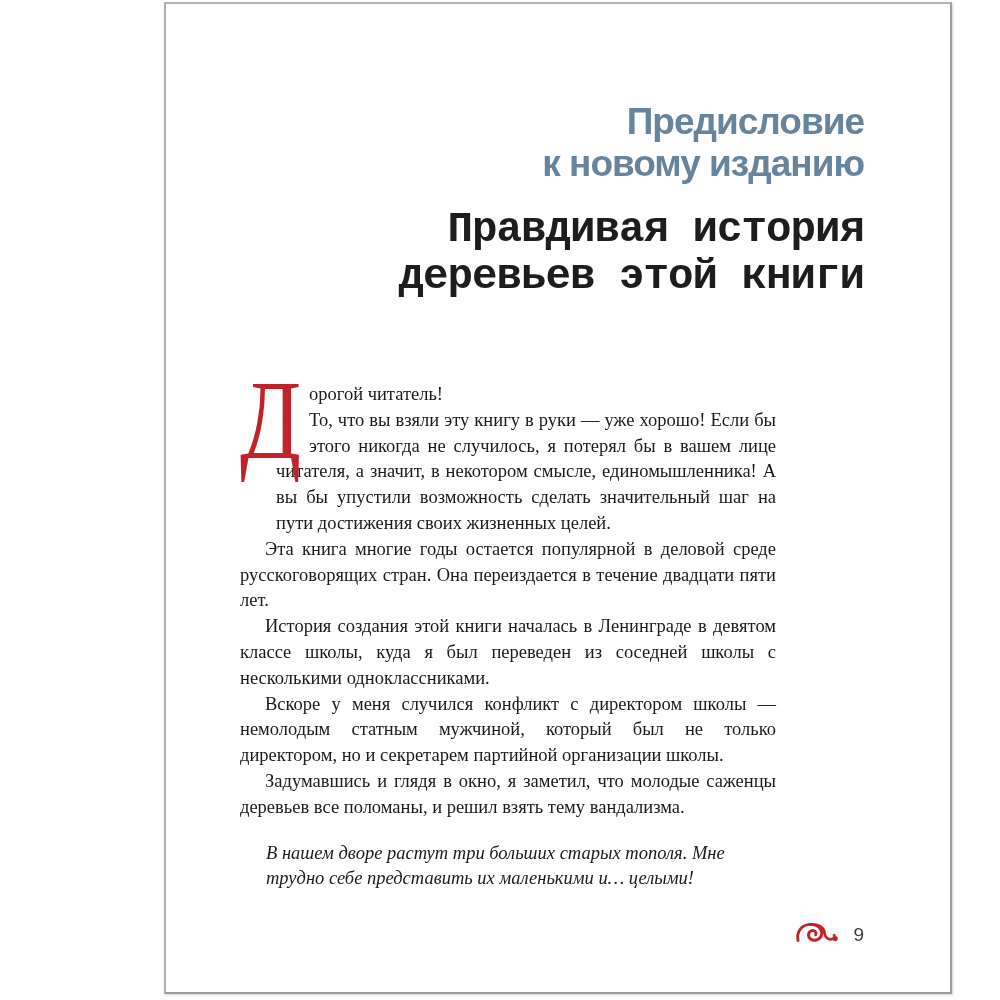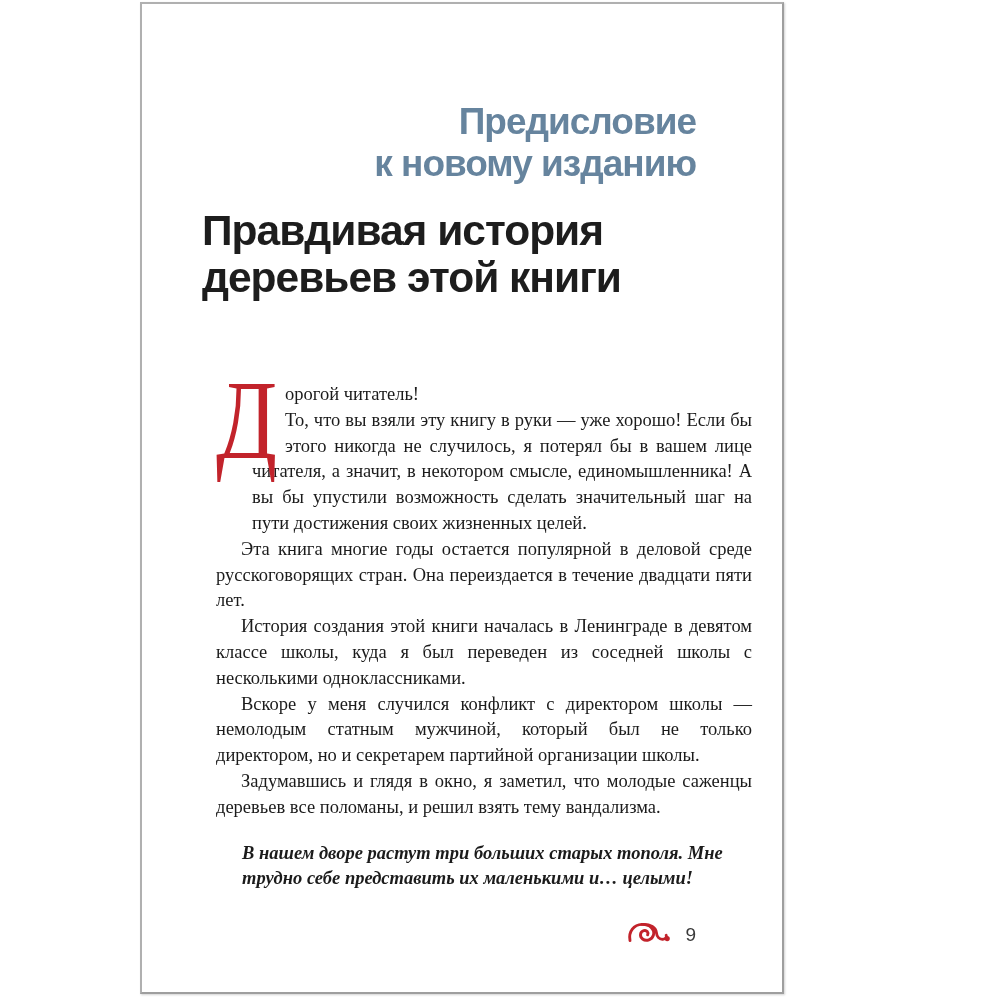--- a/index.html
+++ b/index.html
@@ -12,23 +12,23 @@
     overflow: hidden;
   }
   .stage {
     position: relative;
     width: 1000px;
     height: 1000px;
     background: #ffffff;
   }
   .page {
     position: absolute;
-    left: 140px;
+    left: 164px;
     top: 2px;
-    width: 644px;
+    width: 788px;
     height: 992px;
     background: #ffffff;
     border: 2px solid #b0b0b0;
     border-right-color: #9e9e9e;
     border-bottom-color: #9e9e9e;
     box-sizing: border-box;
     box-shadow: 1px 1px 2px rgba(0,0,0,0.18);
   }
   .kicker {
     position: absolute;
@@ -41,22 +41,22 @@
     font-size: 37px;
     line-height: 42px;
     letter-spacing: -1px;
     color: #66849e;
   }
   .title {
     position: absolute;
     top: 203px;
     left: 60px;
     right: 86px;
-    text-align: left;
-    font-family: Liberation Sans, sans-serif;
+    text-align: right;
+    font-family: Liberation Mono, monospace;
     font-weight: bold;
     font-size: 42.5px;
     line-height: 47px;
     letter-spacing: -1px;
     color: #1d1d1d;
   }
   .body-text {
     position: absolute;
     top: 378px;
     left: 74px;
@@ -85,21 +85,20 @@
     line-height: 77px;
     color: #c2232b;
     transform: scaleX(0.8);
     transform-origin: left top;
   }
   .quote {
     margin: 20px 0 0 26px;
     font-style: italic;
     text-align: left;
     line-height: 25.8px;
-    font-weight: bold;
   }
   .footer {
     position: absolute;
     top: 918px;
     right: 86px;
     display: flex;
     align-items: center;
     gap: 13px;
   }
   .ornament {

